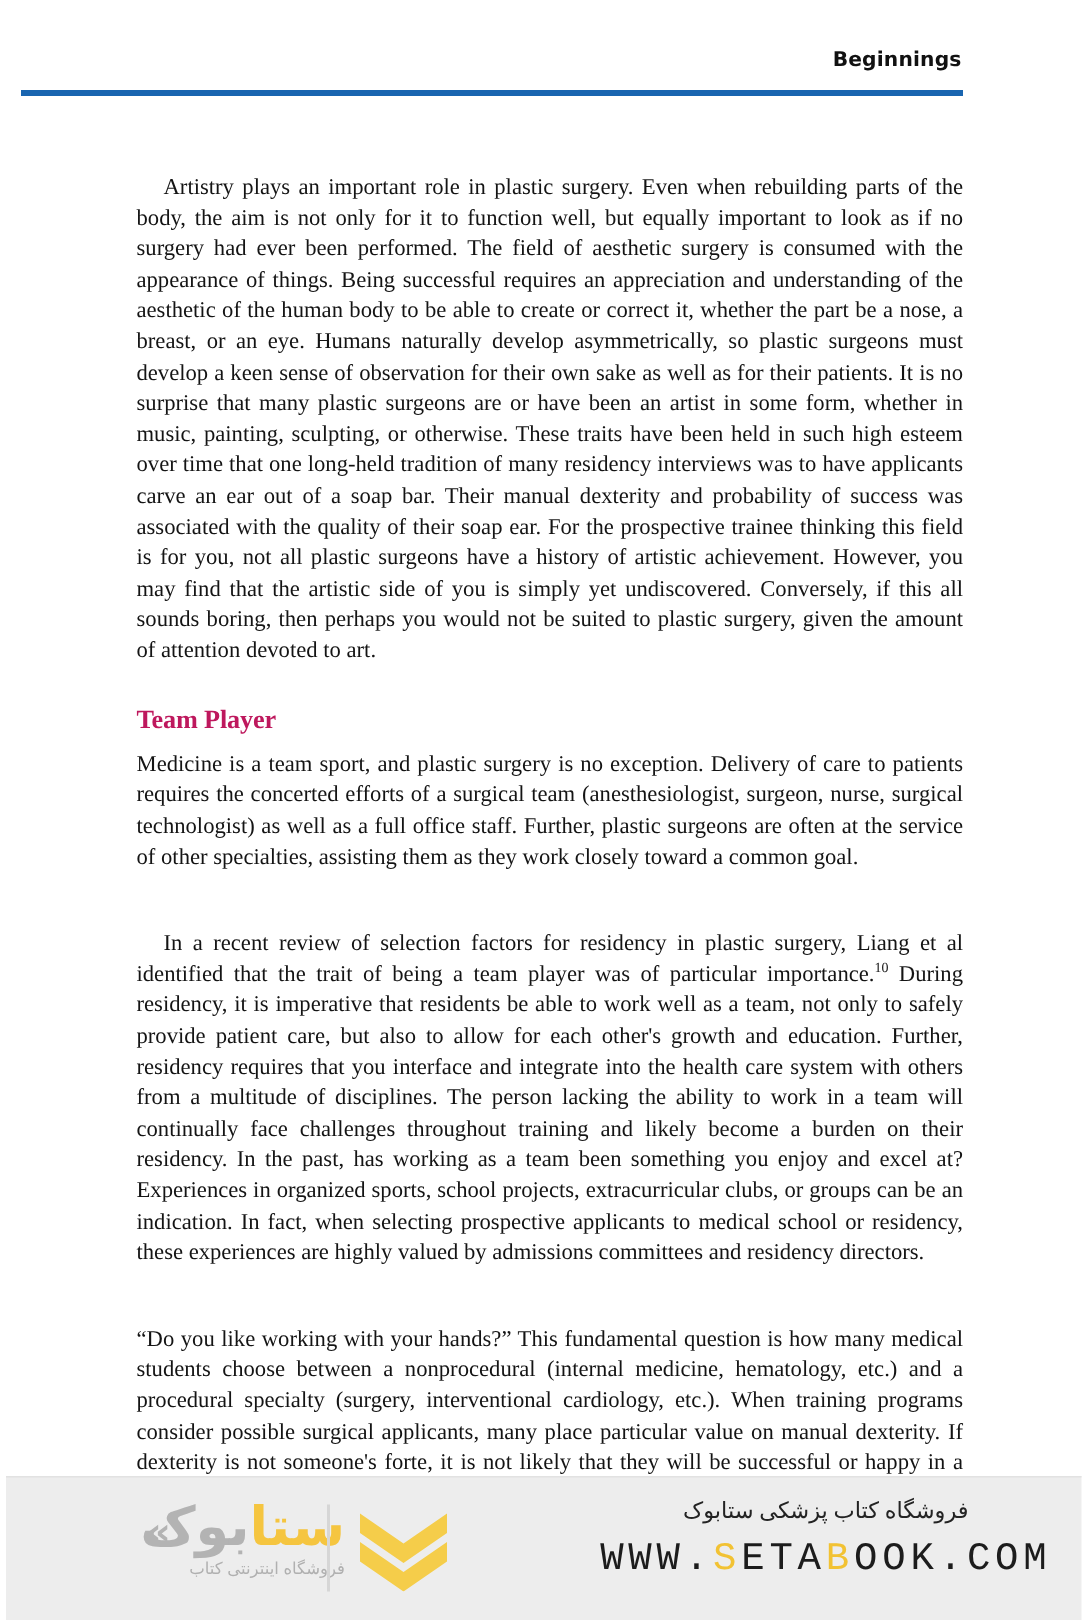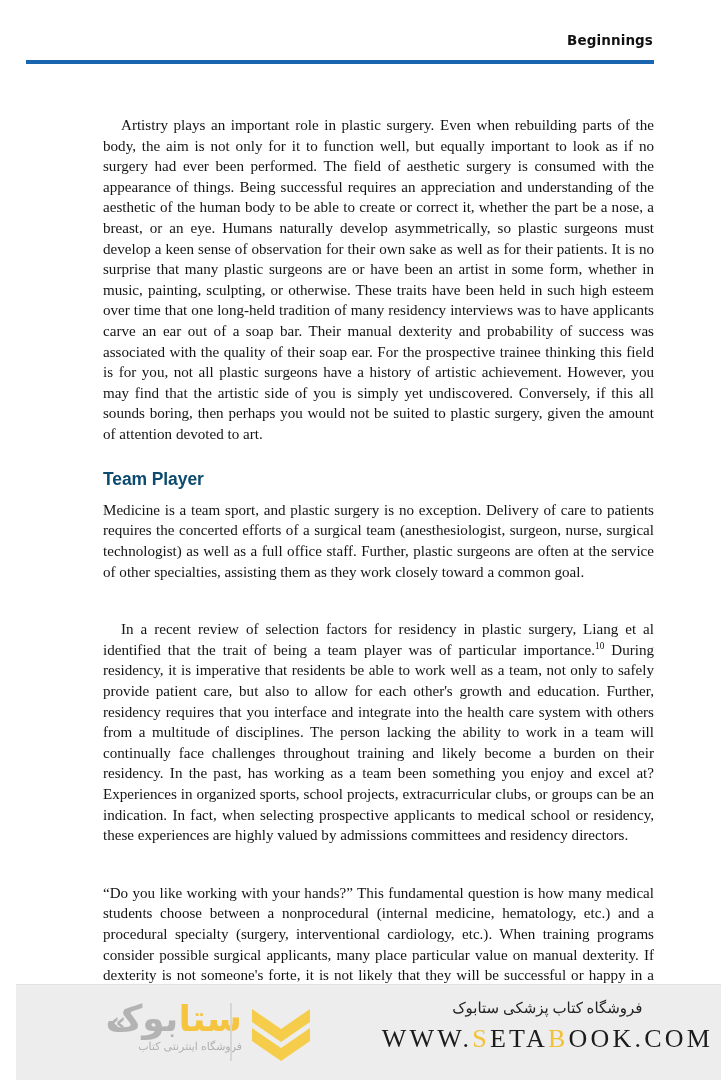--- a/index.html
+++ b/index.html
@@ -12,21 +12,21 @@
     width: 721px;
     height: 1080px;
     overflow: hidden;
     font-family: "Liberation Serif", serif;
     color: #1a1a1a;
     position: relative;
   }
 
   .page {
     position: absolute;
-    left: 16px;
+    left: 4px;
     top: 0;
     width: 638px;
     height: 1080px;
     background: #ffffff;
   }
 
   
   .running-head-wrap {
     position: absolute;
     left: 0;
@@ -77,25 +77,25 @@
     margin-top: 37px;
   }
   p.body-text sup {
     font-size: 9.3px;
     vertical-align: super;
     line-height: 0;
   }
 
   h2.section-heading {
     margin: 0;
-    font-family: Liberation Sans, sans-serif;
+    font-family: Liberation Serif, serif;
     font-size: 17.5px;
     font-weight: 700;
     letter-spacing: -0.1px;
-    color: #0c4a6e;
+    color: #be185d;
     line-height: 1.05;
   }
 
   .gap-heading-top { height: 25px; }
   .gap-heading-bottom { height: 12px; }
 
   
   .footer {
     position: absolute;
     left: 0;
@@ -181,21 +181,21 @@
   .footer-fa {
     direction: rtl;
     font-family: Liberation Serif, serif;
     font-size: 15px;
     color: #232323;
     line-height: 1.2;
     white-space: nowrap;
   }
   .footer-url {
     margin-top: 9px;
-    font-family: Liberation Serif, serif;
+    font-family: Liberation Mono, monospace;
     font-size: 26px;
     font-weight: 400;
     letter-spacing: 3.2px;
     color: #1c1c1c;
     line-height: 1;
     white-space: nowrap;
   }
   .footer-url .gold { color: #f2c233; }
 </style>
 </head>

